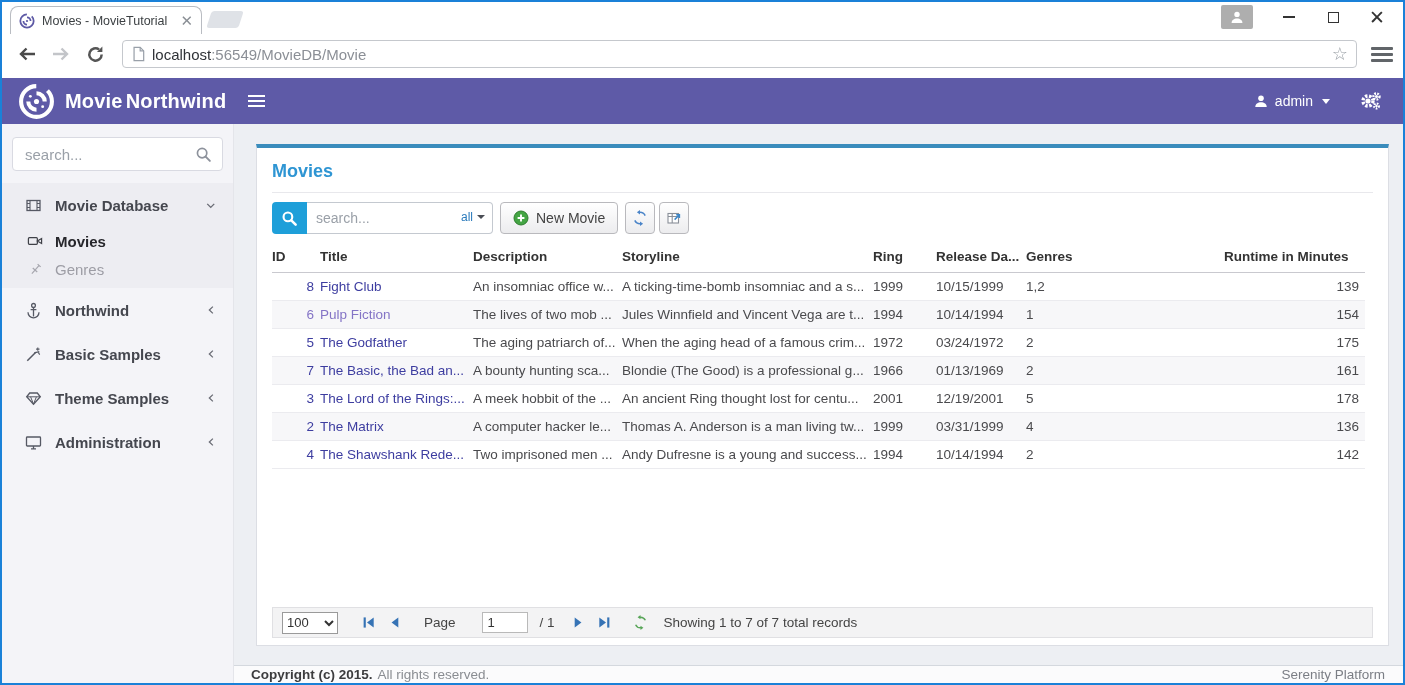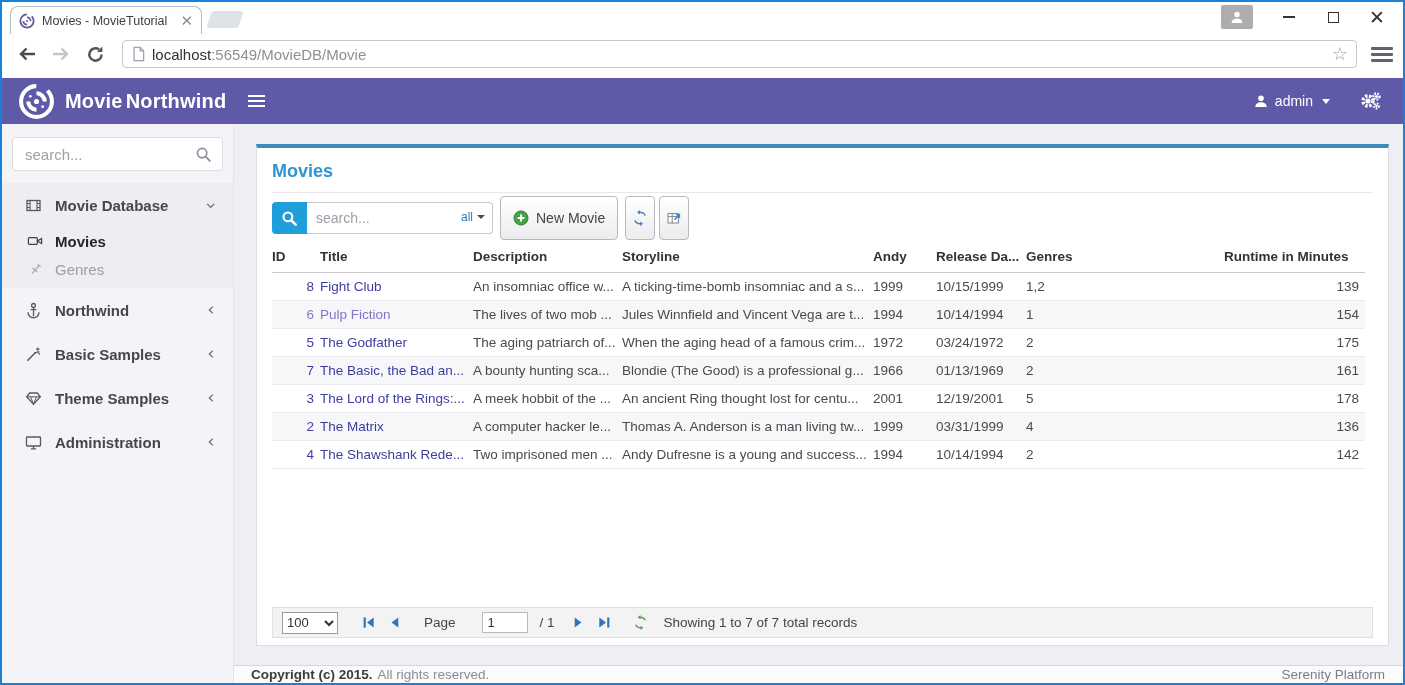--- a/index.html
+++ b/index.html
@@ -76,21 +76,21 @@
   .panel-title { color:#2e95d3; font-size:18px; font-weight:600; margin:13px 0 10px; }
   .panel-divider { border-bottom:1px solid #e8e8ec; }
 
   .grid-toolbar { display:flex; align-items:center; margin:9px 0 10px; height:32px; }
   .qsearch-btn { width:35px; height:32px; background:#1e9fd9; border:none; border-radius:4px 0 0 4px; display:flex; align-items:center; justify-content:center; cursor:pointer; }
   .qsearch-wrap { position:relative; }
   .qsearch-input { width:186px; height:32px; border:1px solid #c4c9d0; border-left:none; border-radius:0 4px 4px 0; padding:0 44px 0 9px; font-size:14px; color:#4a4d55; font-family:inherit; }
   .qsearch-input::placeholder { color:#9aa0a8; }
   .qsearch-field { position:absolute; right:8px; top:8px; font-size:12px; color:#2b7bbc; cursor:pointer; display:flex; align-items:center; gap:4px; }
   .qsearch-field .caret-dark { width:0;height:0;border-left:4px solid transparent;border-right:4px solid transparent;border-top:4px solid #4a4d55; }
-  .tool-btn { height:44px; border:1px solid #b9b9bd; border-radius:4px; background:linear-gradient(#ffffff,#ececee); display:flex; align-items:center; gap:7px; font-size:14px; color:#444; padding:0 12px; margin-left:7px; cursor:pointer; font-family:inherit; }
+  .tool-btn { height:32px; border:1px solid #b9b9bd; border-radius:4px; background:linear-gradient(#ffffff,#ececee); display:flex; align-items:center; gap:7px; font-size:14px; color:#444; padding:0 12px; margin-left:7px; cursor:pointer; font-family:inherit; }
   .tool-btn.icon-only { width:30px; padding:0; justify-content:center; }
   .tool-btn.icon-only + .tool-btn.icon-only { margin-left:4px; }
 
   .grid-wrap { flex:1; min-height:0; margin-right:8px; position:relative; overflow:hidden; }
   table.grid { width:100%; border-collapse:collapse; table-layout:fixed; font-size:13.5px; }
   table.grid th { text-align:left; font-weight:700; color:#333; padding:5px 6px 8px 0; border-bottom:1px solid #c9c9cf; white-space:nowrap; overflow:hidden; }
   table.grid td { padding:6px 6px 6px 0; border-bottom:1px solid #ebebef; color:#4a4a4d; white-space:nowrap; overflow:hidden; }
   table.grid tbody tr:nth-child(even) { background:#f7f7f9; }
   th.c-id { padding-right:14px; }
   td.c-id { text-align:right; padding-right:14px; }
@@ -393,21 +393,21 @@
                   <col style="width:90px">
                   <col style="width:198px">
                   <col>
               </colgroup>
               <thead>
                 <tr>
                   <th class="c-id">ID</th>
                   <th>Title</th>
                   <th>Description</th>
                   <th>Storyline</th>
-                  <th>Andy</th>
+                  <th>Ring</th>
                   <th>Release Da...</th>
                   <th>Genres</th>
                   <th class="c-run">Runtime in Minutes</th>
                 </tr>
               </thead>
               <tbody>
 
               <tr style="">
                   <td class="c-id"><a>8</a></td>
                   <td><a>Fight Club</a></td>

